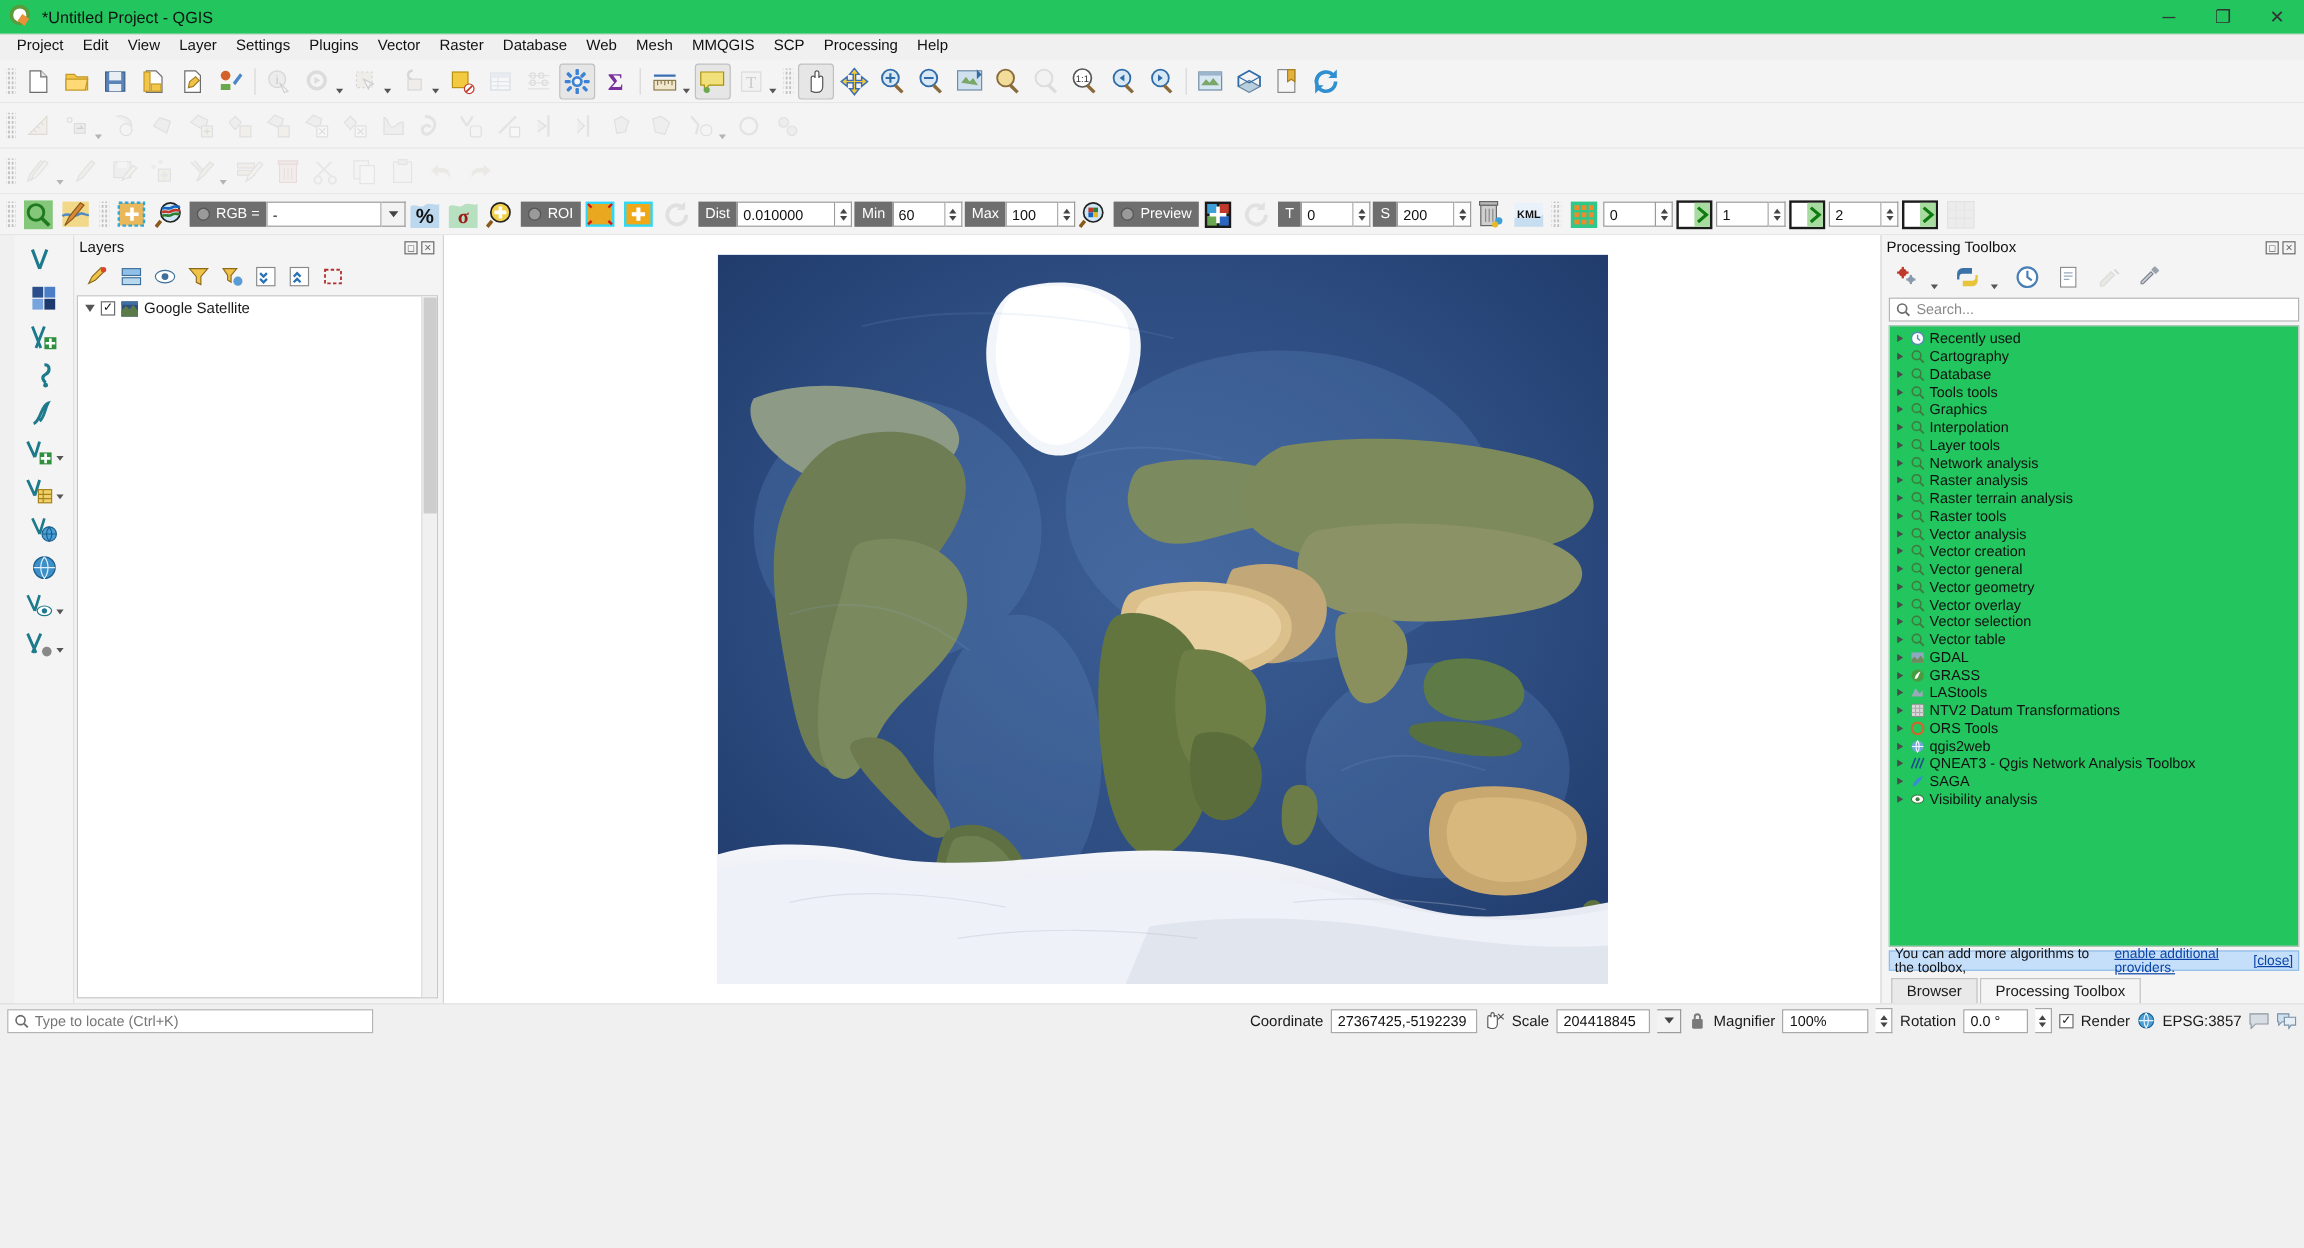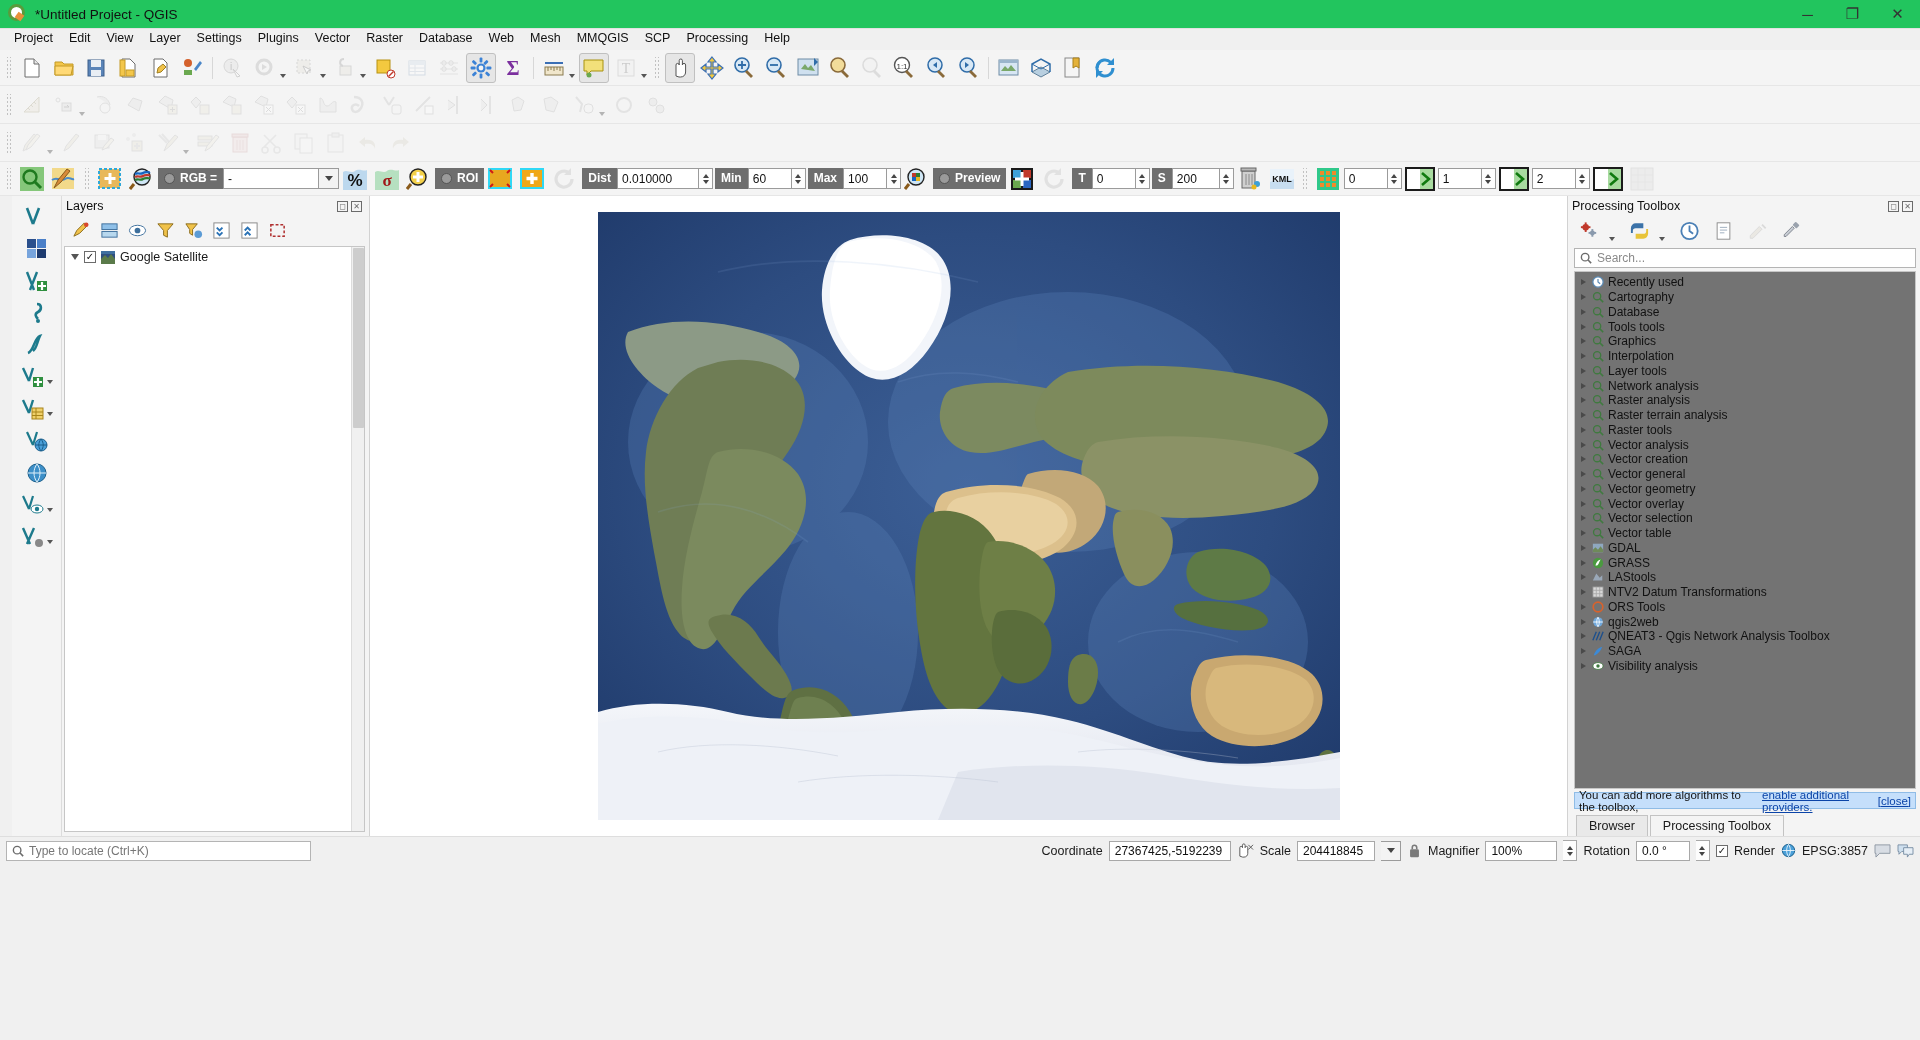--- a/index.html
+++ b/index.html
@@ -56,21 +56,21 @@
   .tbtn.on { background: #e6e6e6; border-color: #c0c0c0; }
   .tbtn.dis { opacity: .32; }
   .caret {
     width: 0; height: 0; border-left: 3.5px solid transparent; border-right: 3.5px solid transparent;
     border-top: 4px solid #555; margin: 0 3px 0 -1px; align-self: flex-end; margin-bottom: 7px;
   }
   .sep { width: 1px; height: 22px; background: #d7d7d7; margin: 0 4px; }
   svg { display: block; }
   
   .scp-lbl {
-    background: #6e6e6e; color: #fff; font-size: 12px; font-weight: bold;
+    background: #6e6e6e; color: #fff; font-size: 12px; font-weight: normal;
     padding: 3px 6px; height: 21px; line-height: 15px; display: flex; align-items: center;
   }
   .scp-radio {
     width: 11px; height: 11px; border-radius: 50%; background: #9a9a9a;
     border: 1px solid #555; margin-right: 5px; flex: none;
   }
   .fld {
     height: 21px; background: #fff; border: 1px solid #9b9b9b;
     font-size: 12px; padding: 0 4px; display: flex; align-items: center; color: #111;
   }
@@ -121,21 +121,21 @@
   
   .mapwrap { flex: 1; background: #fff; display: flex; align-items: center; justify-content: center; position: relative; border-right: 1px solid #d2d2d2;}
   .mapcanvas { width: 742px; height: 608px; position: relative; overflow: hidden; }
   
   .proc-panel { width: 352px; }
   .proc-toolbar { height: 30px; display:flex; align-items:center; padding-left: 8px; gap: 8px; }
   .search-box {
     height: 20px; margin: 2px 4px 3px 6px; background: #fff; border: 1px solid #b4b4b4;
     display: flex; align-items: center; padding: 0 5px; gap: 5px; color: #8a8a8a; font-size: 12px;
   }
-  .proc-list { flex: 1; background: #737373; border: 1px solid #c6c6c6; margin: 0 4px 0 6px; overflow: hidden; padding-top: 3px;}
+  .proc-list { flex: 1; background: #22c55e; border: 1px solid #c6c6c6; margin: 0 4px 0 6px; overflow: hidden; padding-top: 3px;}
   .proc-item { display: flex; align-items: center; height: 14.75px; padding-left: 6px; gap: 4px; font-size: 12px; color: #111;}
   .proc-item .tri2 { width:0;height:0;border-top:3.5px solid transparent;border-bottom:3.5px solid transparent;border-left:5px solid #4a4a4a; margin-right:2px;}
   .proc-notice {
     background: #c5dffb; border: 1px solid #8fbce6; margin: 3px 4px 0 6px; height: 17px;
     display: flex; align-items: center; padding: 0 4px; font-size: 11.5px; color: #111; gap: 3px;
   }
   .proc-notice a { color: #0b44a8; }
   .proc-tabs { height: 24px; display: flex; align-items: flex-end; padding-left: 8px; gap: 2px; margin-top: 3px;}
   .ptab { padding: 3px 12px; font-size: 12.5px; background: #e9e9e9; border: 1px solid #c3c3c3; border-bottom: none;}
   .ptab.active { background: #f4f4f4; }

